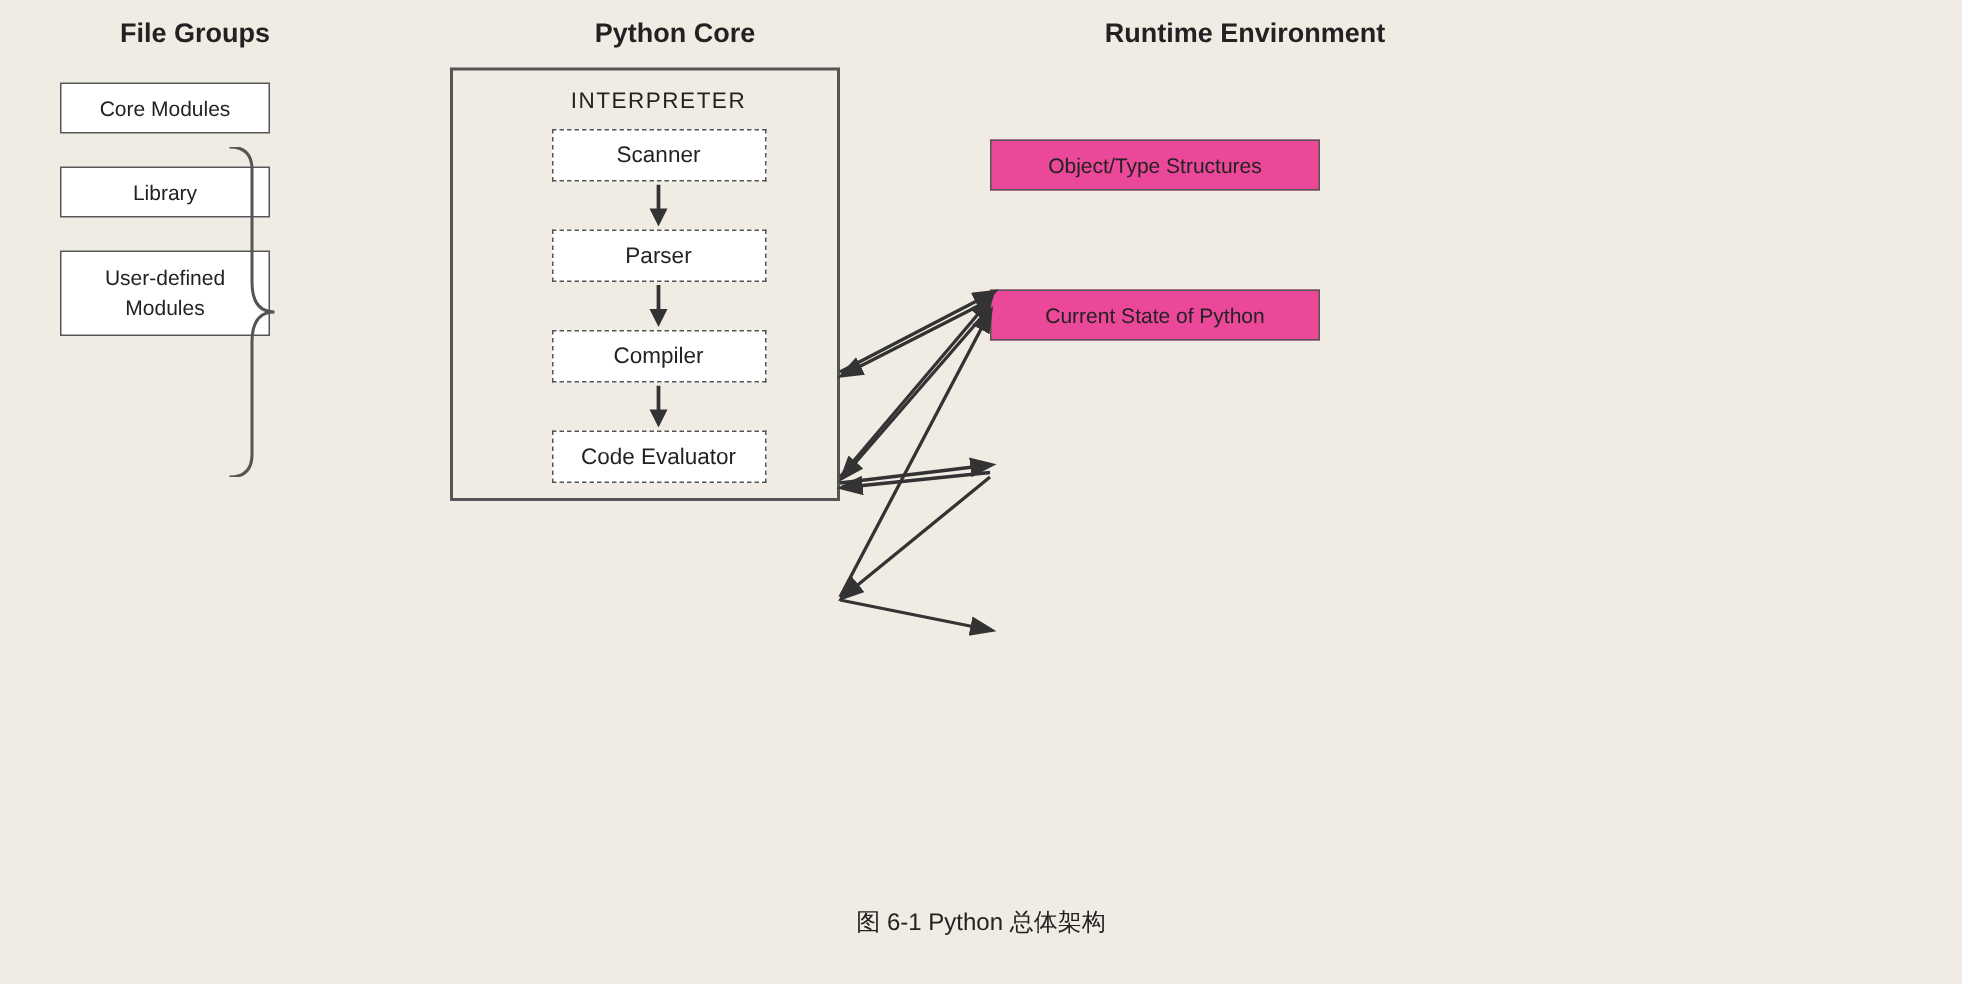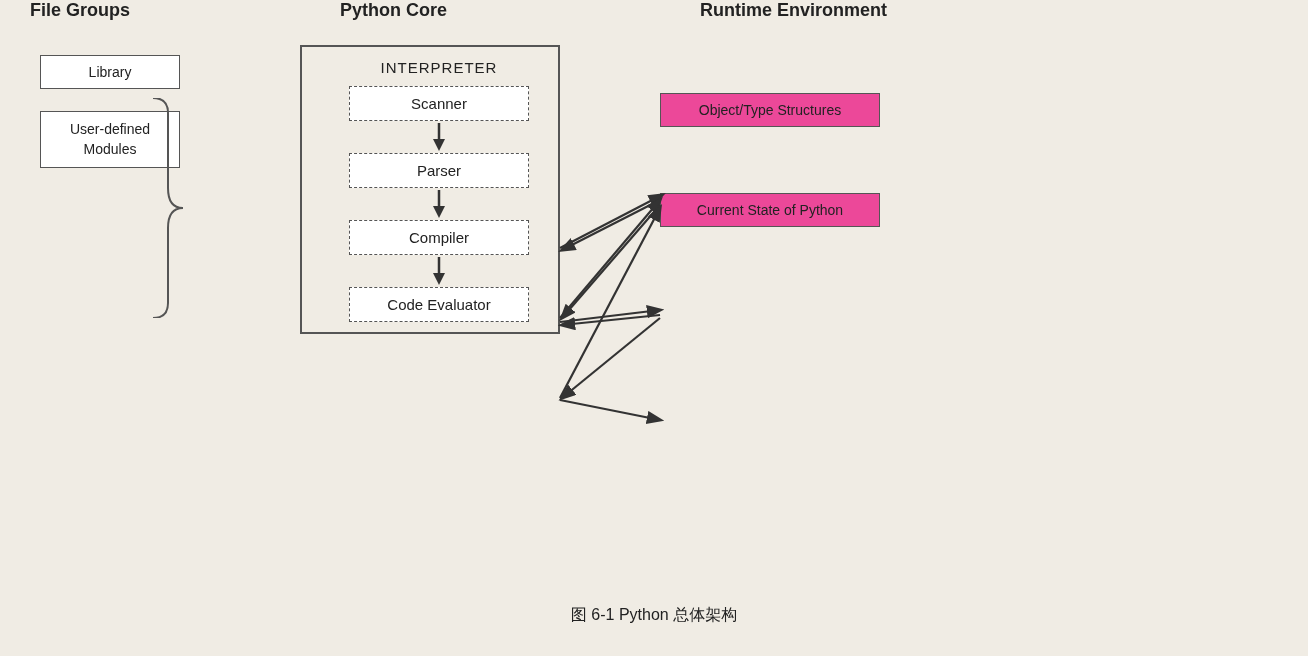--- a/index.html
+++ b/index.html
@@ -19,23 +19,24 @@
       display: flex;
       flex-direction: column;
       align-items: center;
       justify-content: center;
     }
 
     
     .col-header {
       font-size: 18px;
       font-weight: bold;
-      color: #222;
-      position: absolute;
-      top: 0;
+      text-align: center;
+      color: #222;
+      position: absolute;
+      top: 12px;
     }
 
     .header-file-groups {
       left: 30px;
       width: 200px;
     }
     .header-python-core {
       left: 340px;
       width: 220px;
     }
@@ -100,21 +101,21 @@
     }
 
     .dashed-box {
       border: 1.5px dashed #555;
       background: #fff;
       padding: 8px 0;
       text-align: center;
       font-size: 15px;
       color: #222;
       margin: 0 auto;
-      width: 180px;
+      width: 143px;
       display: block;
     }
 
     .arrow-down {
       display: flex;
       justify-content: center;
       margin: 2px 0;
     }
 
     .arrow-down svg {
@@ -185,20 +186,21 @@
 <body>
 
 <div class="diagram-container">
 
   <div class="col-header header-file-groups">File Groups</div>
   <div class="col-header header-python-core">Python Core</div>
   <div class="col-header header-runtime">Runtime Environment</div>
 
   <div class="file-groups-col">
     <div class="file-group-boxes">
+      <div class="fg-box">Core Modules</div>
       <div class="fg-box">Library</div>
       <div class="fg-box" style="line-height:1.4;">User-defined<br>Modules</div>
     </div>
   </div>
 
   <svg class="brace-svg" width="40" height="220">
     <path d="M 5,0 Q 20,0 20,15 L 20,90 Q 20,110 35,110 Q 20,110 20,130 L 20,205 Q 20,220 5,220" fill="none" stroke="#555" stroke-width="2"></path>
   </svg>
 
   <div class="python-core-col">

